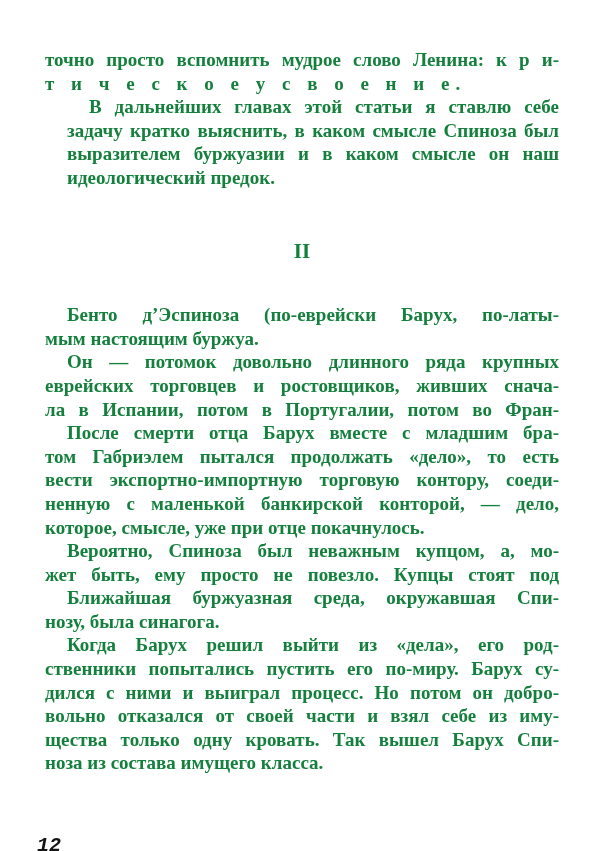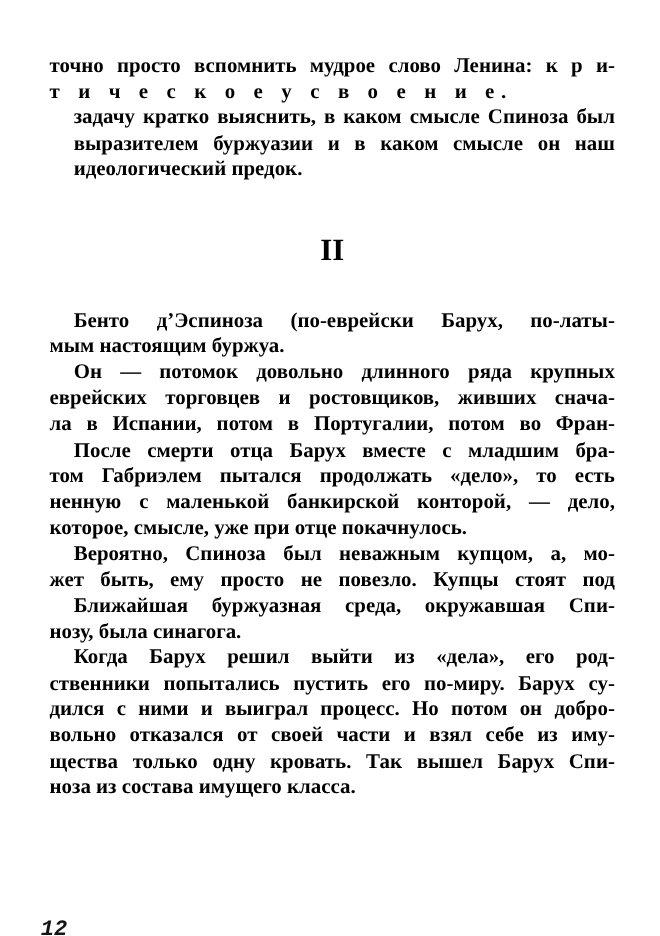--- a/index.html
+++ b/index.html
@@ -1,65 +1,67 @@
 <!DOCTYPE html>
 <html><head>
   <meta charset="utf-8">
   <style>
     html, body { margin: 0; padding: 0; background: #ffffff; }
     body { width: 600px; height: 851px; position: relative; overflow: hidden; }
     .page {
       position: absolute; left: 45px; top: 48px; width: 514px;
       font-family: "Liberation Serif", "DejaVu Serif", serif;
-      font-size: 19px; line-height: 23.6px; color: #000000;
+      font-size: 19px; line-height: 23.6px; color: #15803d;
       font-weight: bold;
     }
     .para { margin: 0; text-align: justify; text-align-last: auto; }
     .para.indent { text-indent: 22px; }
     .line { display: block; text-align: justify; text-align-last: justify; white-space: nowrap; }
     .line.last { text-align-last: left; }
     .spaced { letter-spacing: 6px; }
     .section-heading {
-      text-align: center; font-size: 28px; margin: 50px 0 40px 0;
+      text-align: center; font-size: 21px; margin: 50px 0 40px 0;
       font-weight: bold;
     }
     .page-number {
       position: absolute; left: 37px; top: 834px;
       font-family: Liberation Mono, monospace;
       font-style: italic; font-weight: bold; font-size: 20px; color: #141414;
     }
   </style>
 </head>
 <body>
 
 <div class="page">
   <p class="para">
     <span class="line">точно просто вспомнить мудрое слово Ленина: к р и-</span>
     <span class="line last spaced">т и ч е с к о е   у с в о е н и е.</span>
   </p>
   <p class="para indent">
+    <span class="line" style="padding-left:22px;">В дальнейших главах этой статьи я ставлю себе</span>
     <span class="line">задачу кратко выяснить, в каком смысле Спиноза был</span>
     <span class="line">выразителем буржуазии и в каком смысле он наш</span>
     <span class="line last">идеологический предок.</span>
   </p>
 
   <div class="section-heading">II</div>
 
   <p class="para">
     <span class="line" style="padding-left:22px;">Бенто д’Эспиноза (по-еврейски Барух, по-латы-</span>
     <span class="line last">мым настоящим буржуа.</span>
   </p>
   <p class="para">
     <span class="line" style="padding-left:22px;">Он — потомок довольно длинного ряда крупных</span>
     <span class="line">еврейских торговцев и ростовщиков, живших снача-</span>
     <span class="line">ла в Испании, потом в Португалии, потом во Фран-</span>
   </p>
   <p class="para">
     <span class="line" style="padding-left:22px;">После смерти отца Барух вместе с младшим бра-</span>
     <span class="line">том Габриэлем пытался продолжать «дело», то есть</span>
+    <span class="line">вести экспортно-импортную торговую контору, соеди-</span>
     <span class="line">ненную с маленькой банкирской конторой, — дело,</span>
     <span class="line last">которое, смысле, уже при отце покачнулось.</span>
   </p>
   <p class="para">
     <span class="line" style="padding-left:22px;">Вероятно, Спиноза был неважным купцом, а, мо-</span>
     <span class="line">жет быть, ему просто не повезло. Купцы стоят под</span>
   </p>
   <p class="para">
     <span class="line" style="padding-left:22px;">Ближайшая буржуазная среда, окружавшая Спи-</span>
     <span class="line last">нозу, была синагога.</span>

